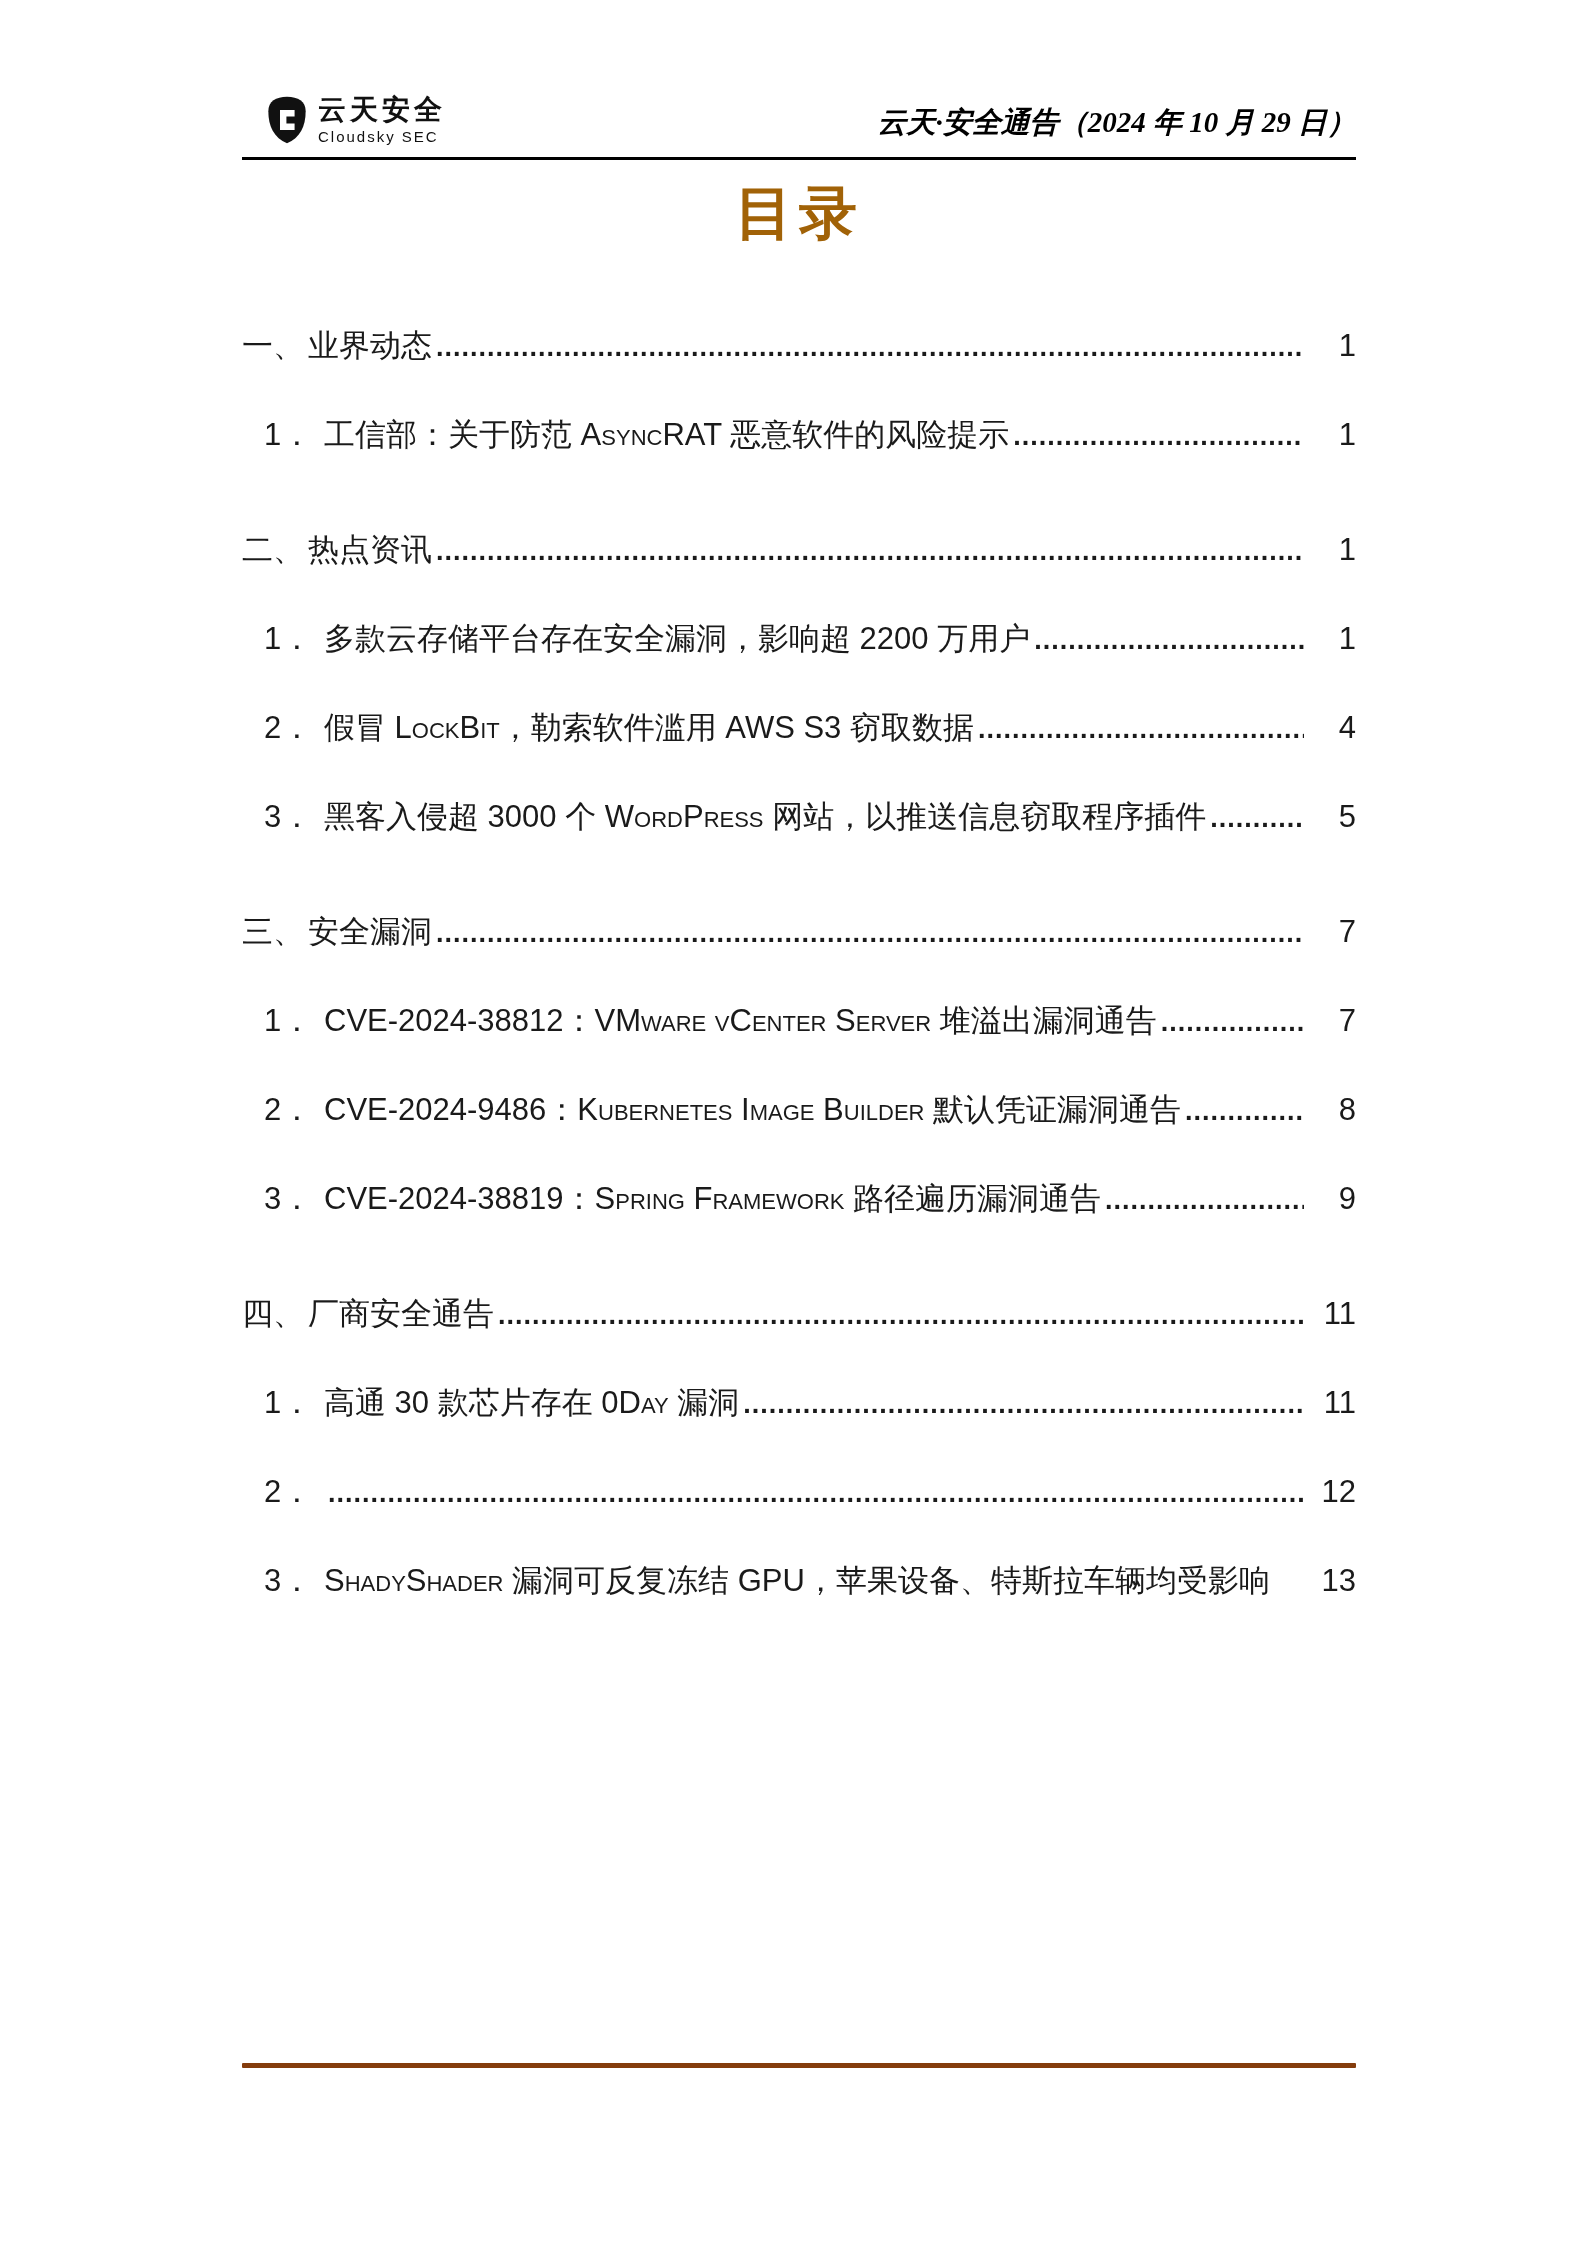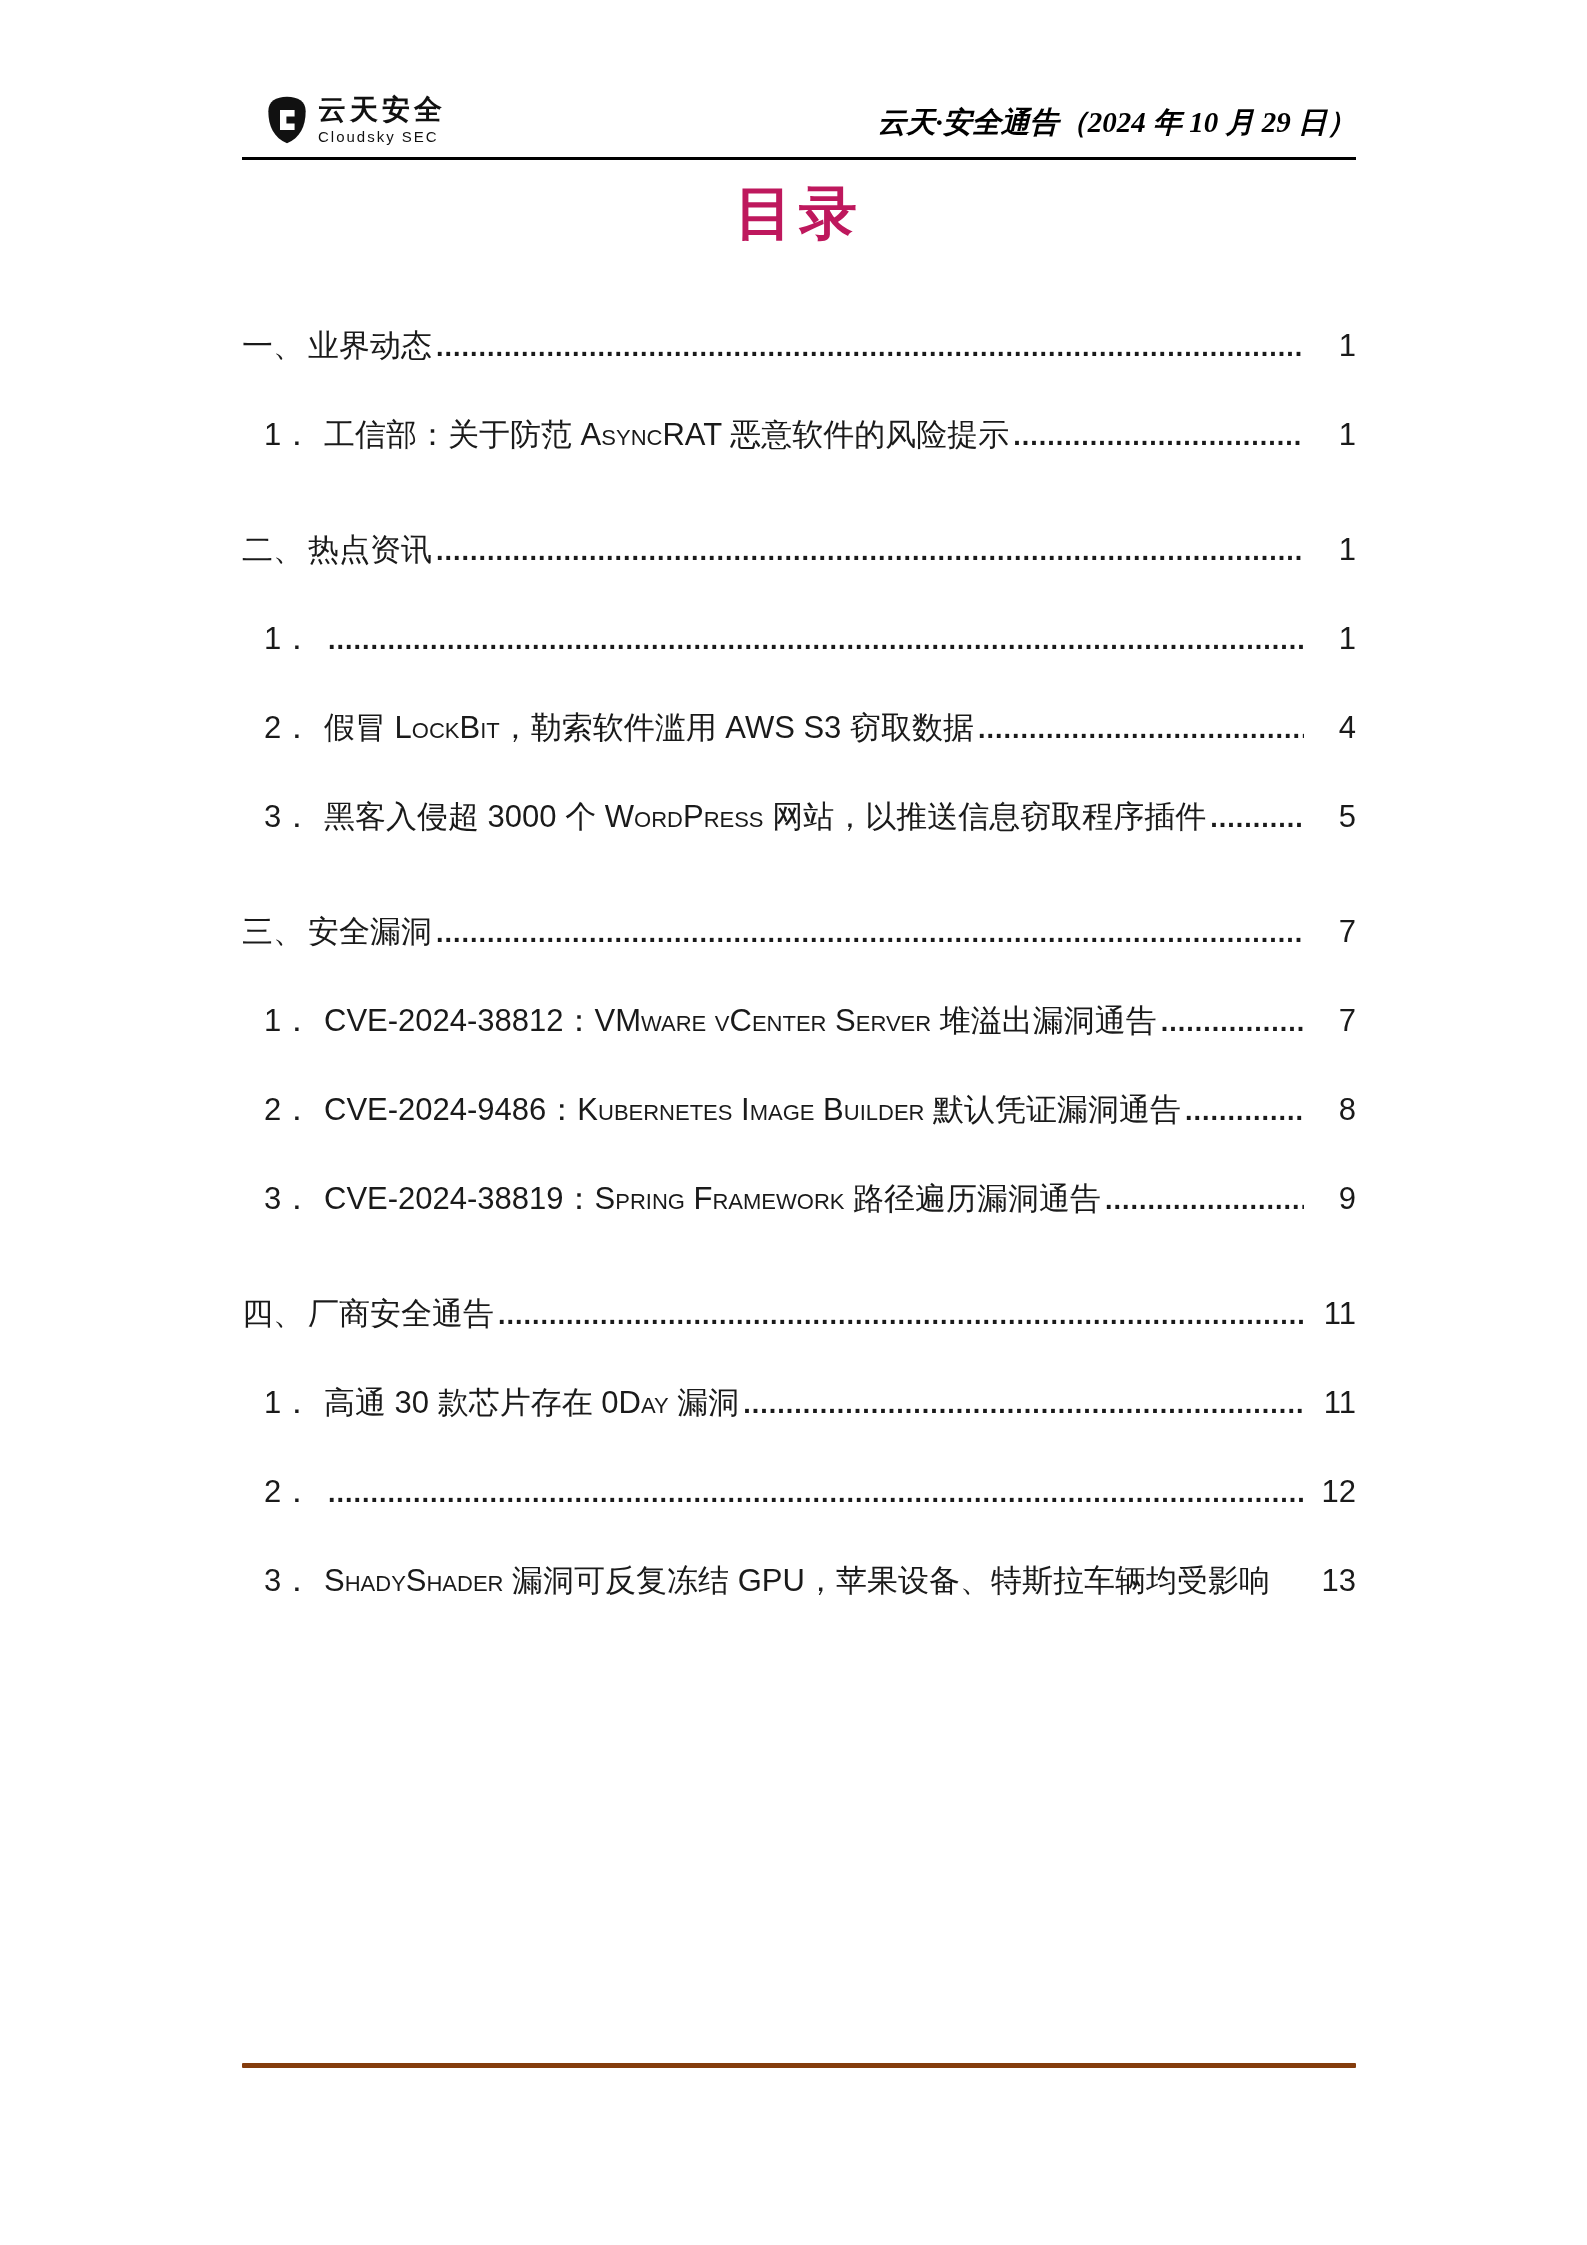--- a/index.html
+++ b/index.html
@@ -101,21 +101,21 @@
           <path d="M24 25 h25 v11 h-14 v12 h14 v11 h-25 z" fill="#fff"></path>
         </svg>
         <div class="brand-text">
           <span class="brand-cn">云天安全</span>
           <span class="brand-en">Cloudsky SEC</span>
         </div>
       </div>
       <div class="header-title">云天·安全通告（2024 年 10 月 29 日）</div>
     </div>
 
-    <div class="toc-title" style="color: #be185d; margin-top: 24px;">目录</div>
+    <div class="toc-title" style="color: #a16207; margin-top: 24px;">目录</div>
 
     <div class="toc-list">
         <div class="toc-row level1">
     <span class="toc-num">一、</span>
     <span class="toc-text">业界动态</span>
     <span class="dots"></span>
     <span class="toc-page">1</span>
   </div>
         <div class="toc-row level2">
     <span class="toc-num">1．</span>
@@ -124,20 +124,21 @@
     <span class="toc-page">1</span>
   </div>
         <div class="toc-row level1">
     <span class="toc-num">二、</span>
     <span class="toc-text">热点资讯</span>
     <span class="dots"></span>
     <span class="toc-page">1</span>
   </div>
         <div class="toc-row level2">
     <span class="toc-num">1．</span>
+    <span class="toc-text">多款云存储平台存在安全漏洞，影响超 2200 万用户</span>
     <span class="dots"></span>
     <span class="toc-page">1</span>
   </div>
         <div class="toc-row level2">
     <span class="toc-num">2．</span>
     <span class="toc-text">假冒 LockBit，勒索软件滥用 AWS S3 窃取数据</span>
     <span class="dots"></span>
     <span class="toc-page">4</span>
   </div>
         <div class="toc-row level2">

